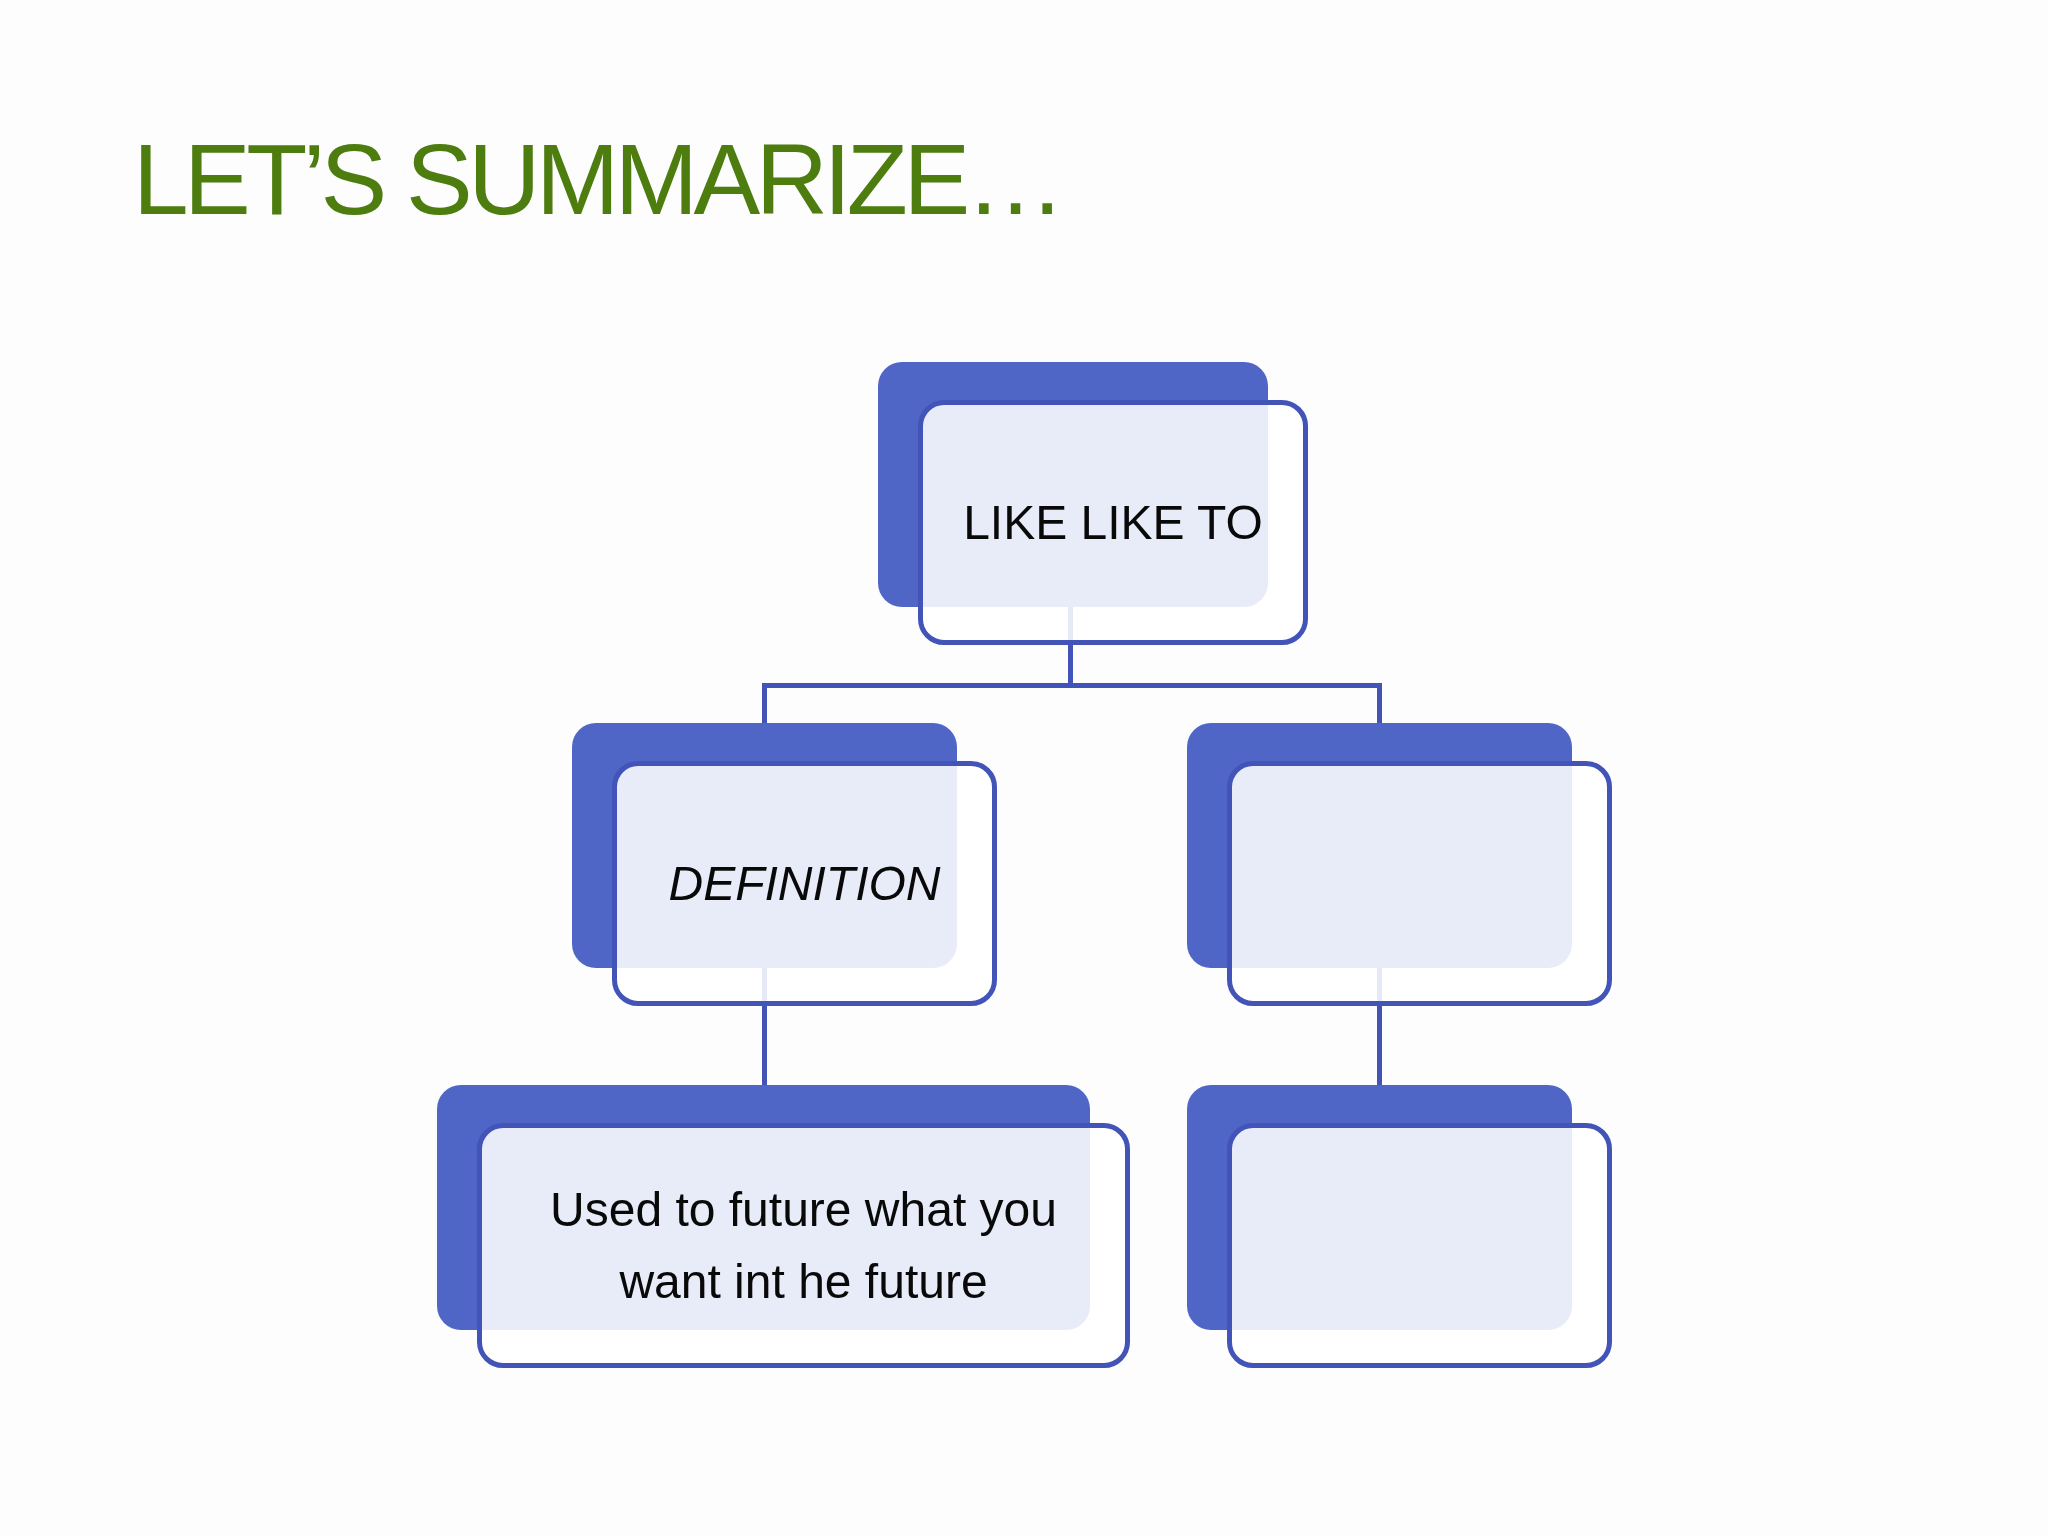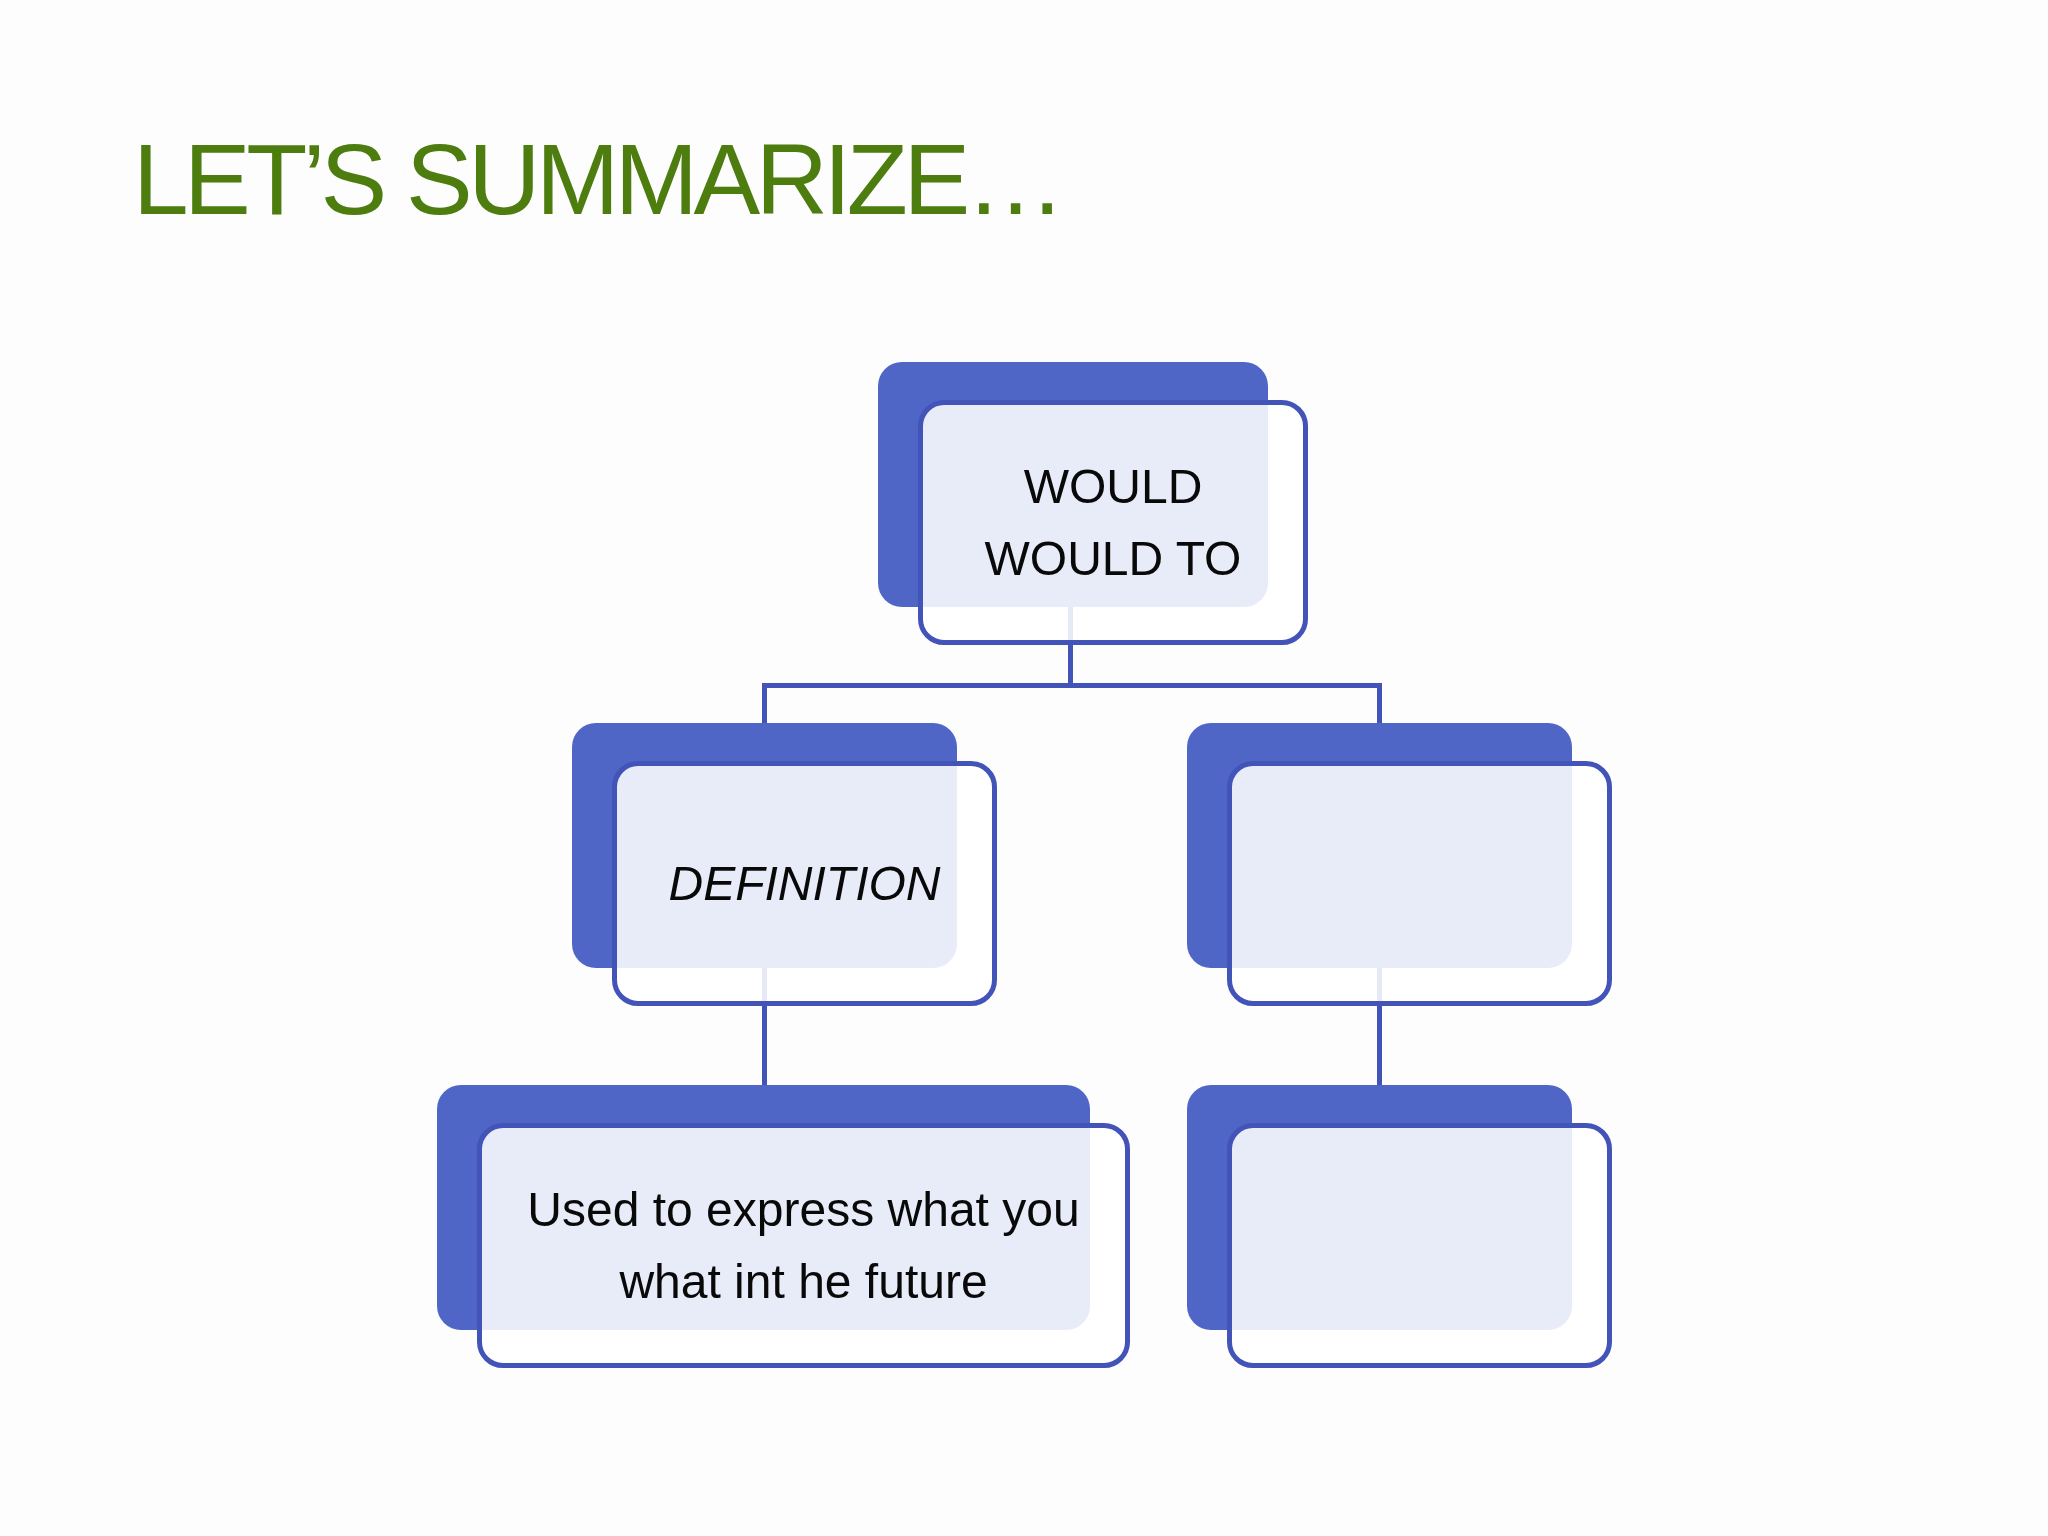--- a/index.html
+++ b/index.html
@@ -69,42 +69,42 @@
     <div class="connector" style="left:1068px;top:520px;width:5px;height:163px;"></div>
     <div class="connector" style="left:762px;top:683px;width:620px;height:5px;"></div>
     <div class="connector" style="left:762px;top:683px;width:5px;height:45px;"></div>
     <div class="connector" style="left:1377px;top:683px;width:5px;height:45px;"></div>
     <div class="connector" style="left:762px;top:900px;width:5px;height:190px;"></div>
     <div class="connector" style="left:1377px;top:900px;width:5px;height:190px;"></div>
 
     <div class="node" style="left:878px;top:362px;--w:390px;--h:245px;width:430px;height:283px;">
       <div class="back"></div>
       <div class="front">
-        <span class="label">WOULD WOULD TO</span>
+        <span class="label">LIKE LIKE TO</span>
       </div>
     </div>
 
     <div class="node" style="left:572px;top:723px;--w:385px;--h:245px;width:425px;height:283px;font-style:italic;">
       <div class="back"></div>
       <div class="front">
         <span class="label">DEFINITION</span>
       </div>
     </div>
 
     <div class="node" style="left:1187px;top:723px;--w:385px;--h:245px;width:425px;height:283px;">
       <div class="back"></div>
       <div class="front">
         <span class="label"></span>
       </div>
     </div>
 
     <div class="node" style="left:437px;top:1085px;--w:653px;--h:245px;width:693px;height:283px;">
       <div class="back"></div>
       <div class="front">
-        <span class="label">Used to express what you what int he future</span>
+        <span class="label">Used to future what you want int he future</span>
       </div>
     </div>
 
     <div class="node" style="left:1187px;top:1085px;--w:385px;--h:245px;width:425px;height:283px;">
       <div class="back"></div>
       <div class="front">
         <span class="label"></span>
       </div>
     </div>
 

